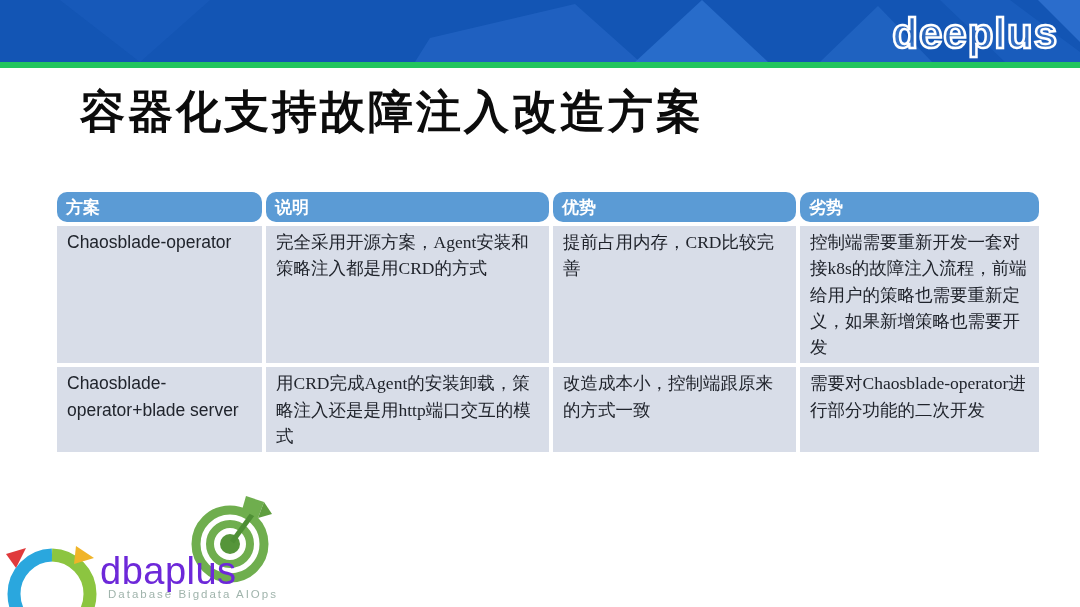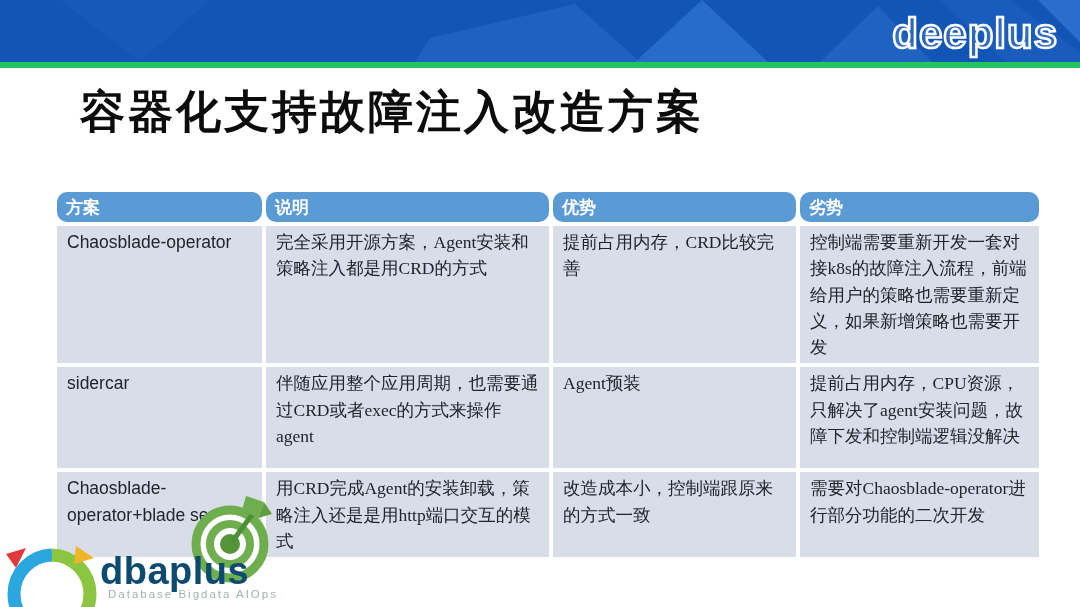--- a/index.html
+++ b/index.html
@@ -53,21 +53,21 @@
   table.cmp td.c0{font-family:"Liberation Sans","DejaVu Sans",sans-serif;}
   tr.r0 td{height:120px;}
   tr.r1 td{height:95px;}
   tr.r2 td{height:74px;}
 
   
   .footer-logo{position:absolute;left:2px;top:544px;width:330px;height:63px;}
   .amark{position:absolute;left:0;top:0;}
   .dbaplus-text{
     position:absolute;left:98px;top:6px;
-    font-size:38px;font-weight:bold;color:#0c4a6e;letter-spacing:0.5px;
+    font-size:38px;font-weight:normal;color:#6d28d9;letter-spacing:0.5px;
     font-family:"Liberation Sans","DejaVu Sans",sans-serif;
   }
   .dbaplus-tagline{
     position:absolute;left:106px;top:44px;
     font-size:11.5px;color:#a0b4ac;letter-spacing:2px;
   }
 
   
   .target{position:absolute;left:190px;top:490px;}
 </style>
@@ -105,26 +105,20 @@
         <th>劣势</th>
       </tr>
     </thead>
     <tbody>
       <tr class="r0">
         <td class="c0">Chaosblade-operator</td>
         <td class="c1">完全采用开源方案，Agent安装和策略注入都是用CRD的方式</td>
         <td class="c2">提前占用内存，CRD比较完善</td>
         <td class="c3">控制端需要重新开发一套对接k8s的故障注入流程，前端给用户的策略也需要重新定义，如果新增策略也需要开发</td>
       </tr>
-      <tr class="r1">
-        <td class="c0">sidercar</td>
-        <td class="c1">伴随应用整个应用周期，也需要通过CRD或者exec的方式来操作agent</td>
-        <td class="c2">Agent预装</td>
-        <td class="c3">提前占用内存，CPU资源，只解决了agent安装问题，故障下发和控制端逻辑没解决</td>
-      </tr>
       <tr class="r2">
         <td class="c0">Chaosblade-operator+blade server</td>
         <td class="c1">用CRD完成Agent的安装卸载，策略注入还是是用http端口交互的模式</td>
         <td class="c2">改造成本小，控制端跟原来的方式一致</td>
         <td class="c3">需要对Chaosblade-operator进行部分功能的二次开发</td>
       </tr>
     </tbody>
   </table>
 
   <svg class="target" width="84" height="96" viewBox="0 0 84 96">

